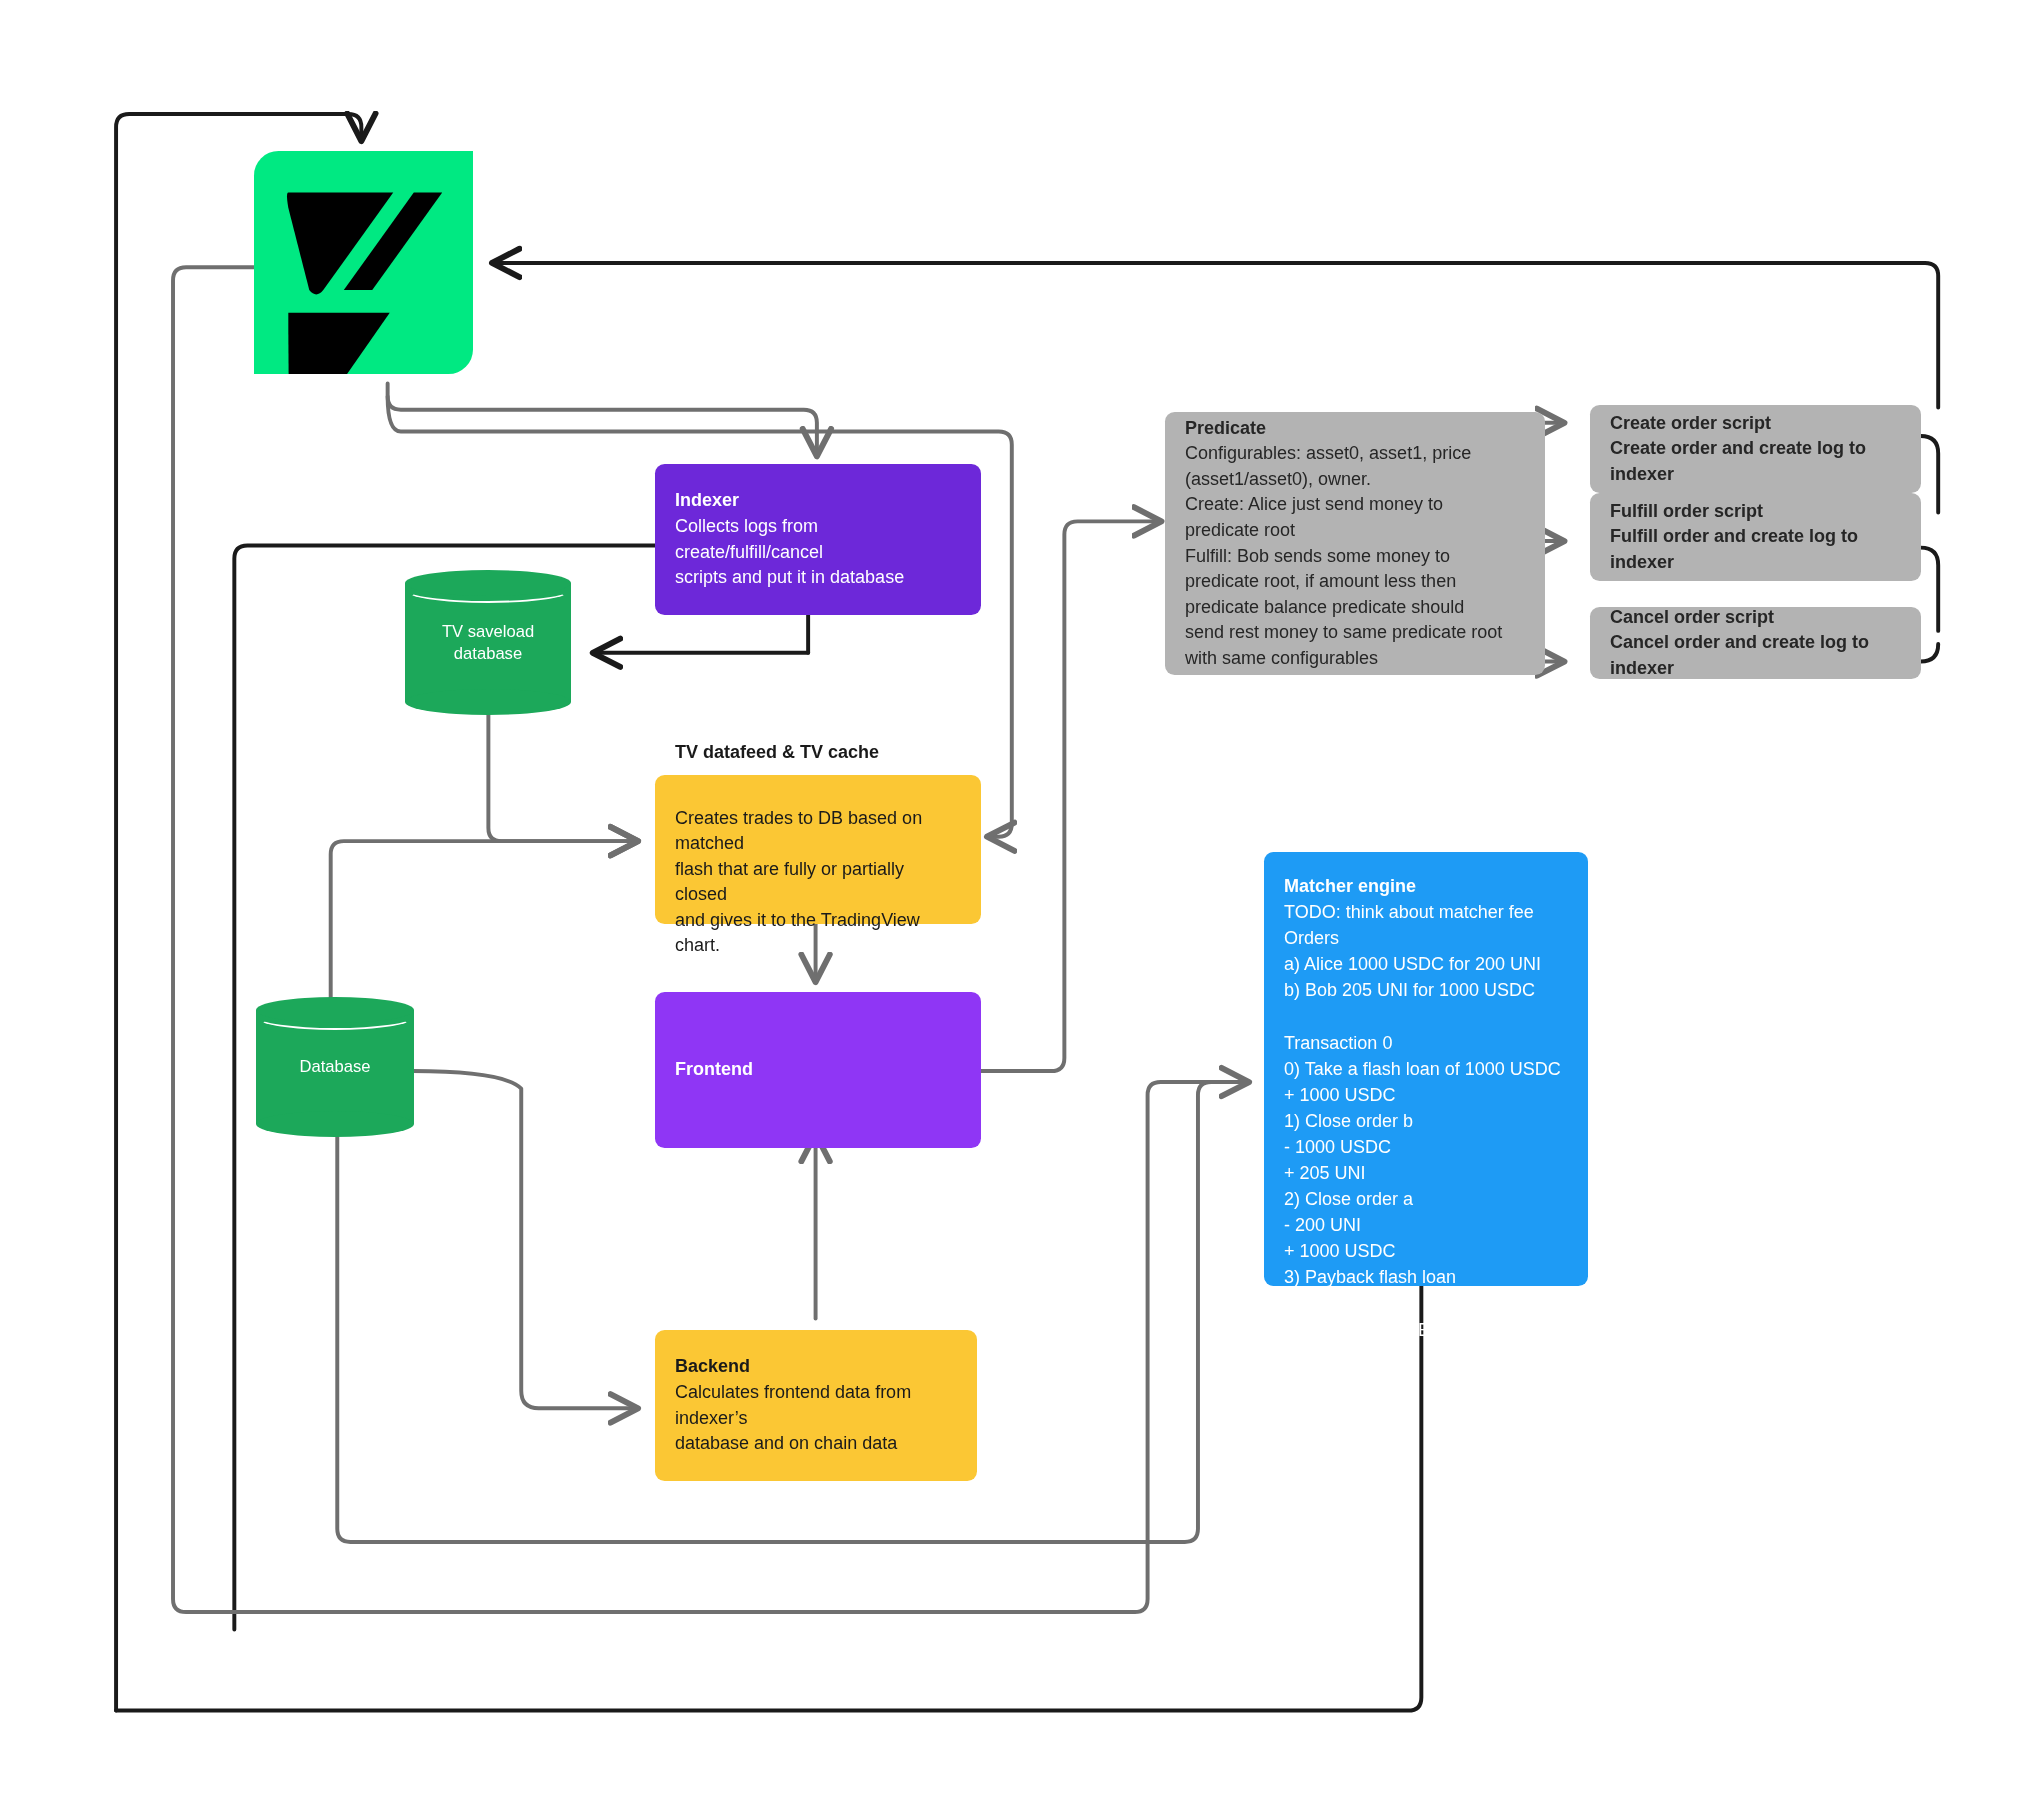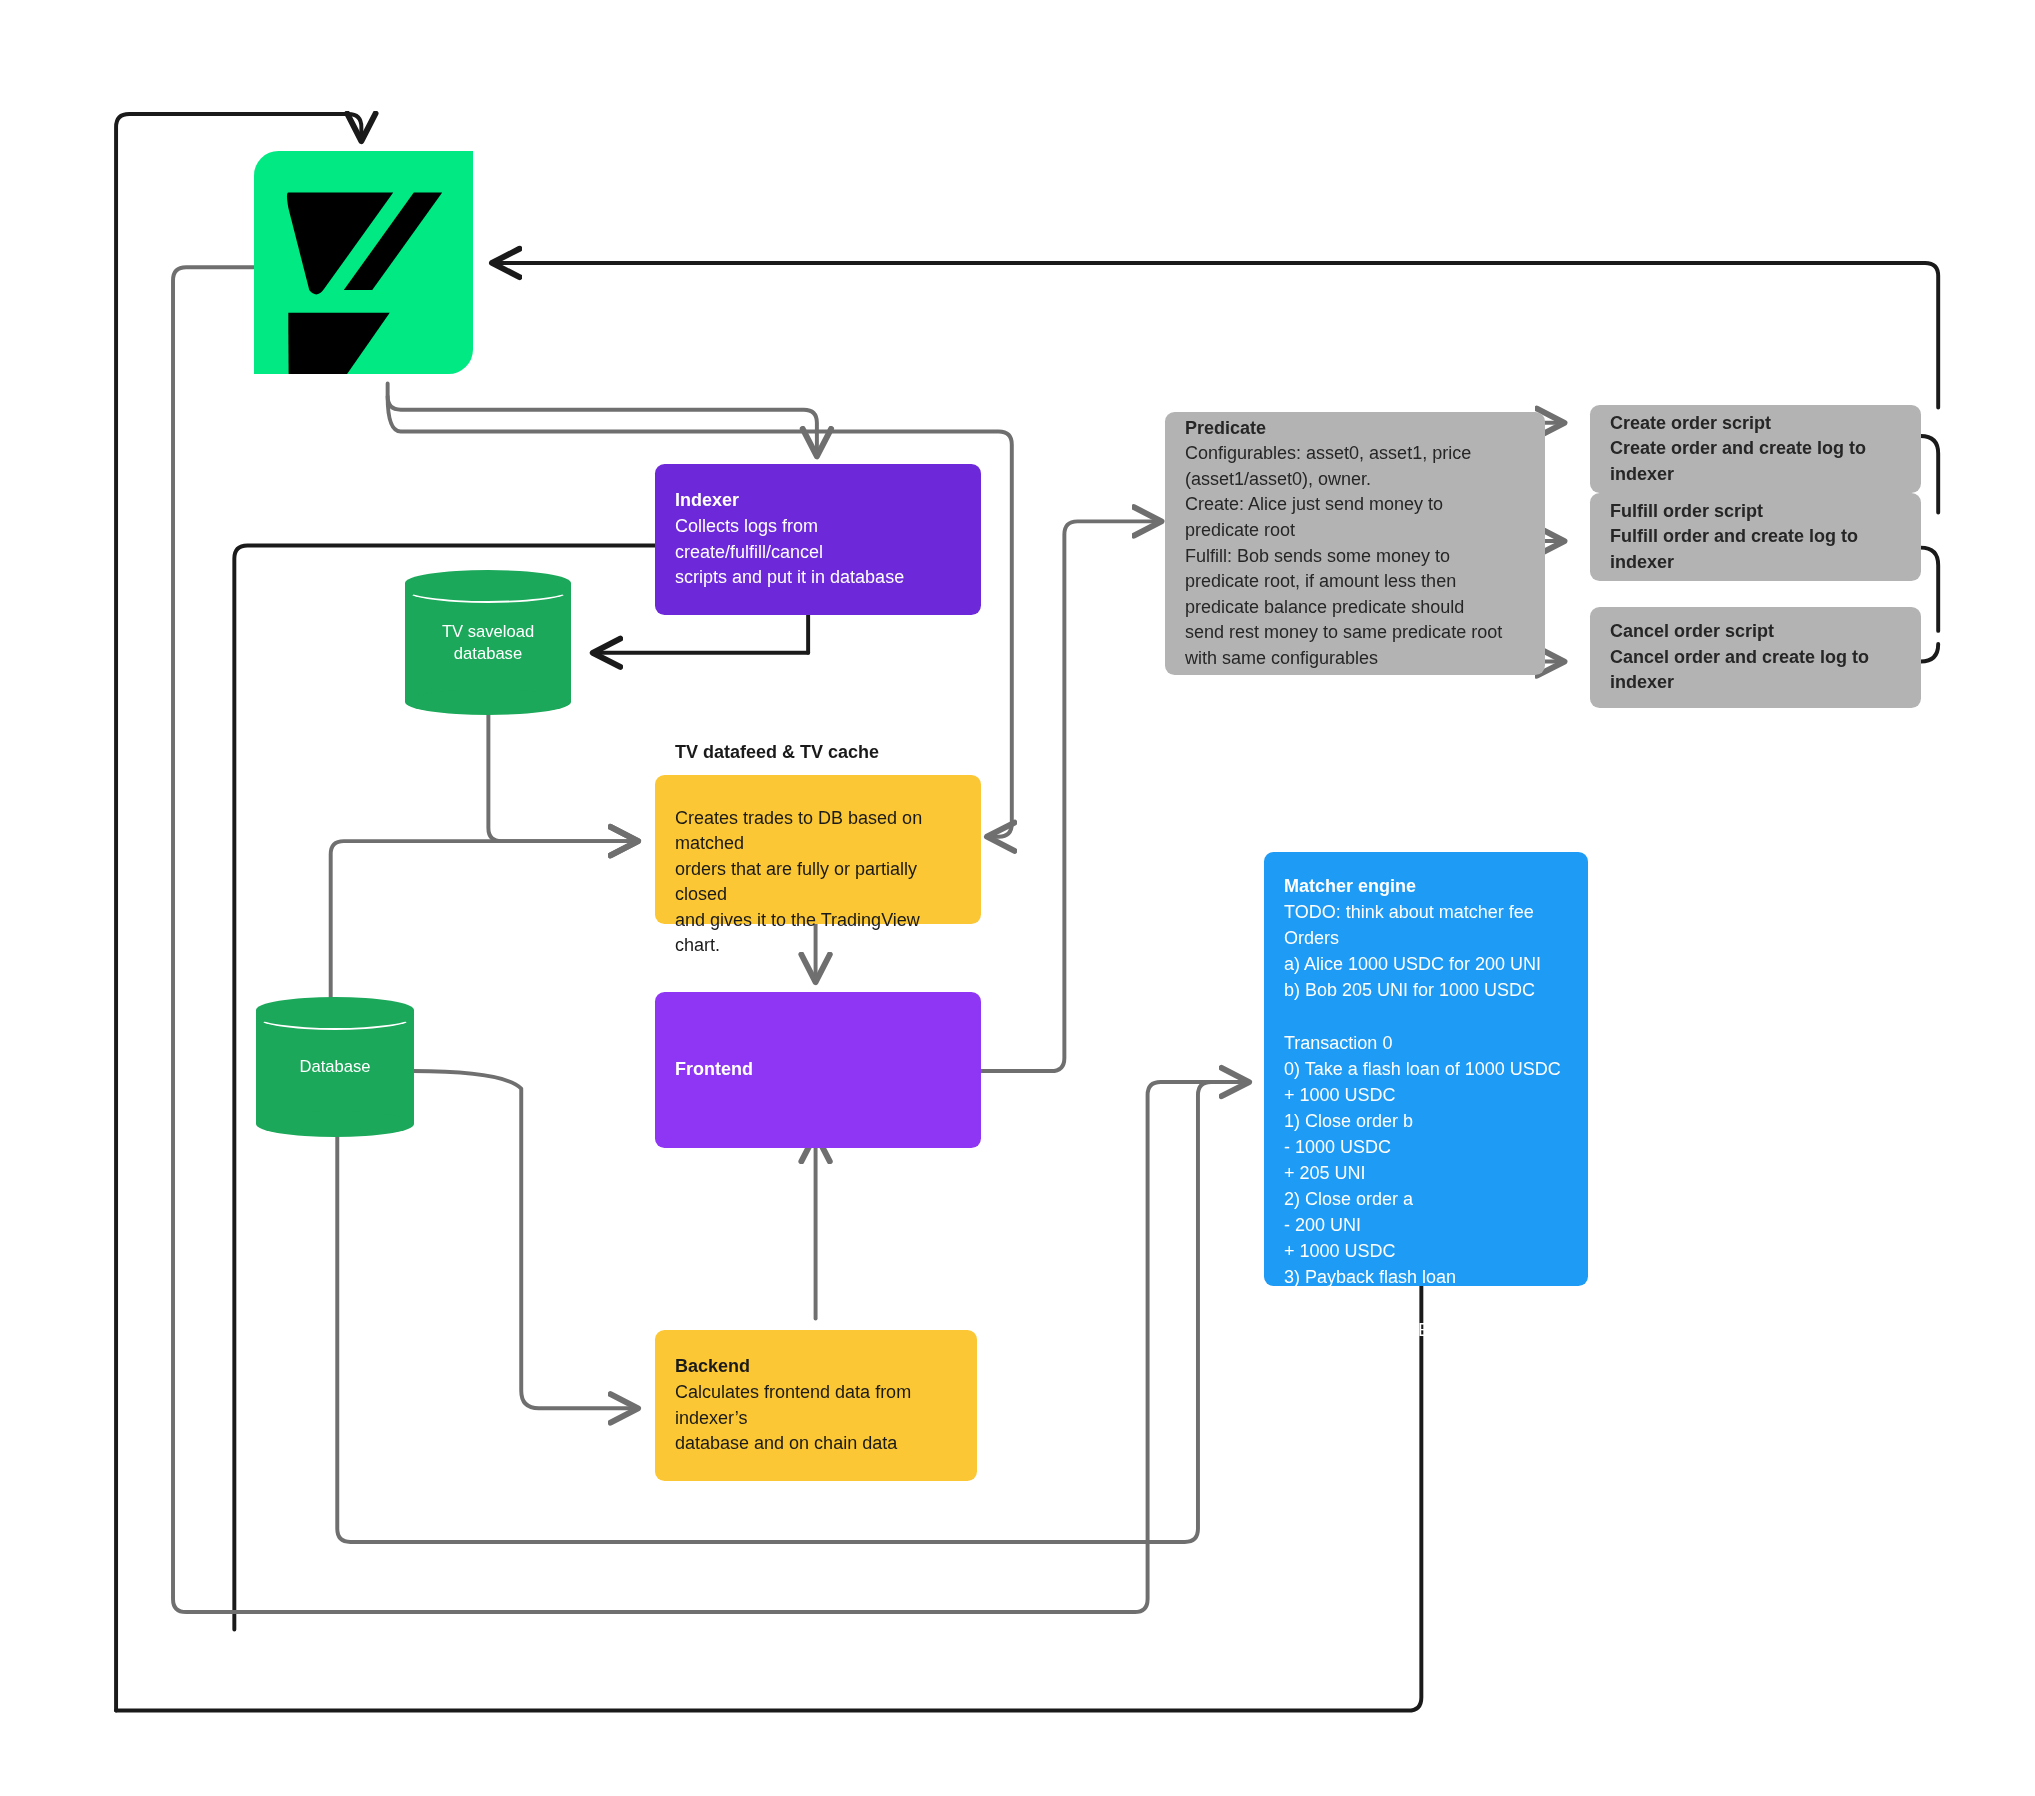--- a/index.html
+++ b/index.html
@@ -132,21 +132,21 @@
     <div class="barrel"></div>
     <div class="cap"></div>
     <div class="capline"></div>
     <div class="bot"></div>
     <div class="lbl">Database</div>
   </div>
 
   <div class="node card c-yellow" style="left:655px;top:775px;width:326px;height:149px;gap:40px;">
     <div class="ttl">TV datafeed &amp; TV cache</div>
     <div class="body">Creates trades to DB based on matched
-orders that are fully or partially closed
+flash that are fully or partially closed
 and gives it to the TradingView chart.</div>
   </div>
 
   <div class="node card c-purple" style="left:655px;top:992px;width:326px;height:156px;">
     <div class="ttl">Frontend</div>
   </div>
 
   <div class="node card c-yellow" style="left:655px;top:1330px;width:322px;height:151px;">
     <div class="ttl">Backend</div>
     <div class="body">Calculates frontend data from indexer’s
@@ -169,21 +169,21 @@
   <div class="node card c-gray c-script" style="left:1590px;top:379px;width:331px;height:88px;margin-top:26px;">
     <div class="ttl">Create order script</div>
     <div class="body">Create order and create log to indexer</div>
   </div>
 
   <div class="node card c-gray c-script" style="left:1590px;top:493px;width:331px;height:88px;">
     <div class="ttl">Fulfill order script</div>
     <div class="body">Fulfill order and create log to indexer</div>
   </div>
 
-  <div class="node card c-gray c-script" style="left:1590px;top:607px;width:331px;height:101px;">
+  <div class="node card c-gray c-script" style="left:1590px;top:607px;width:331px;height:72px;">
     <div class="ttl">Cancel order script</div>
     <div class="body">Cancel order and create log to indexer</div>
   </div>
 
   <div class="node card c-matcher" style="left:1264px;top:852px;width:324px;height:434px;justify-content:flex-start;padding-top:21px;">
     <div class="ttl">Matcher engine</div>
     <div class="body">TODO: think about matcher fee
 Orders
 a) Alice 1000 USDC for 200 UNI
 b) Bob 205 UNI for 1000 USDC

